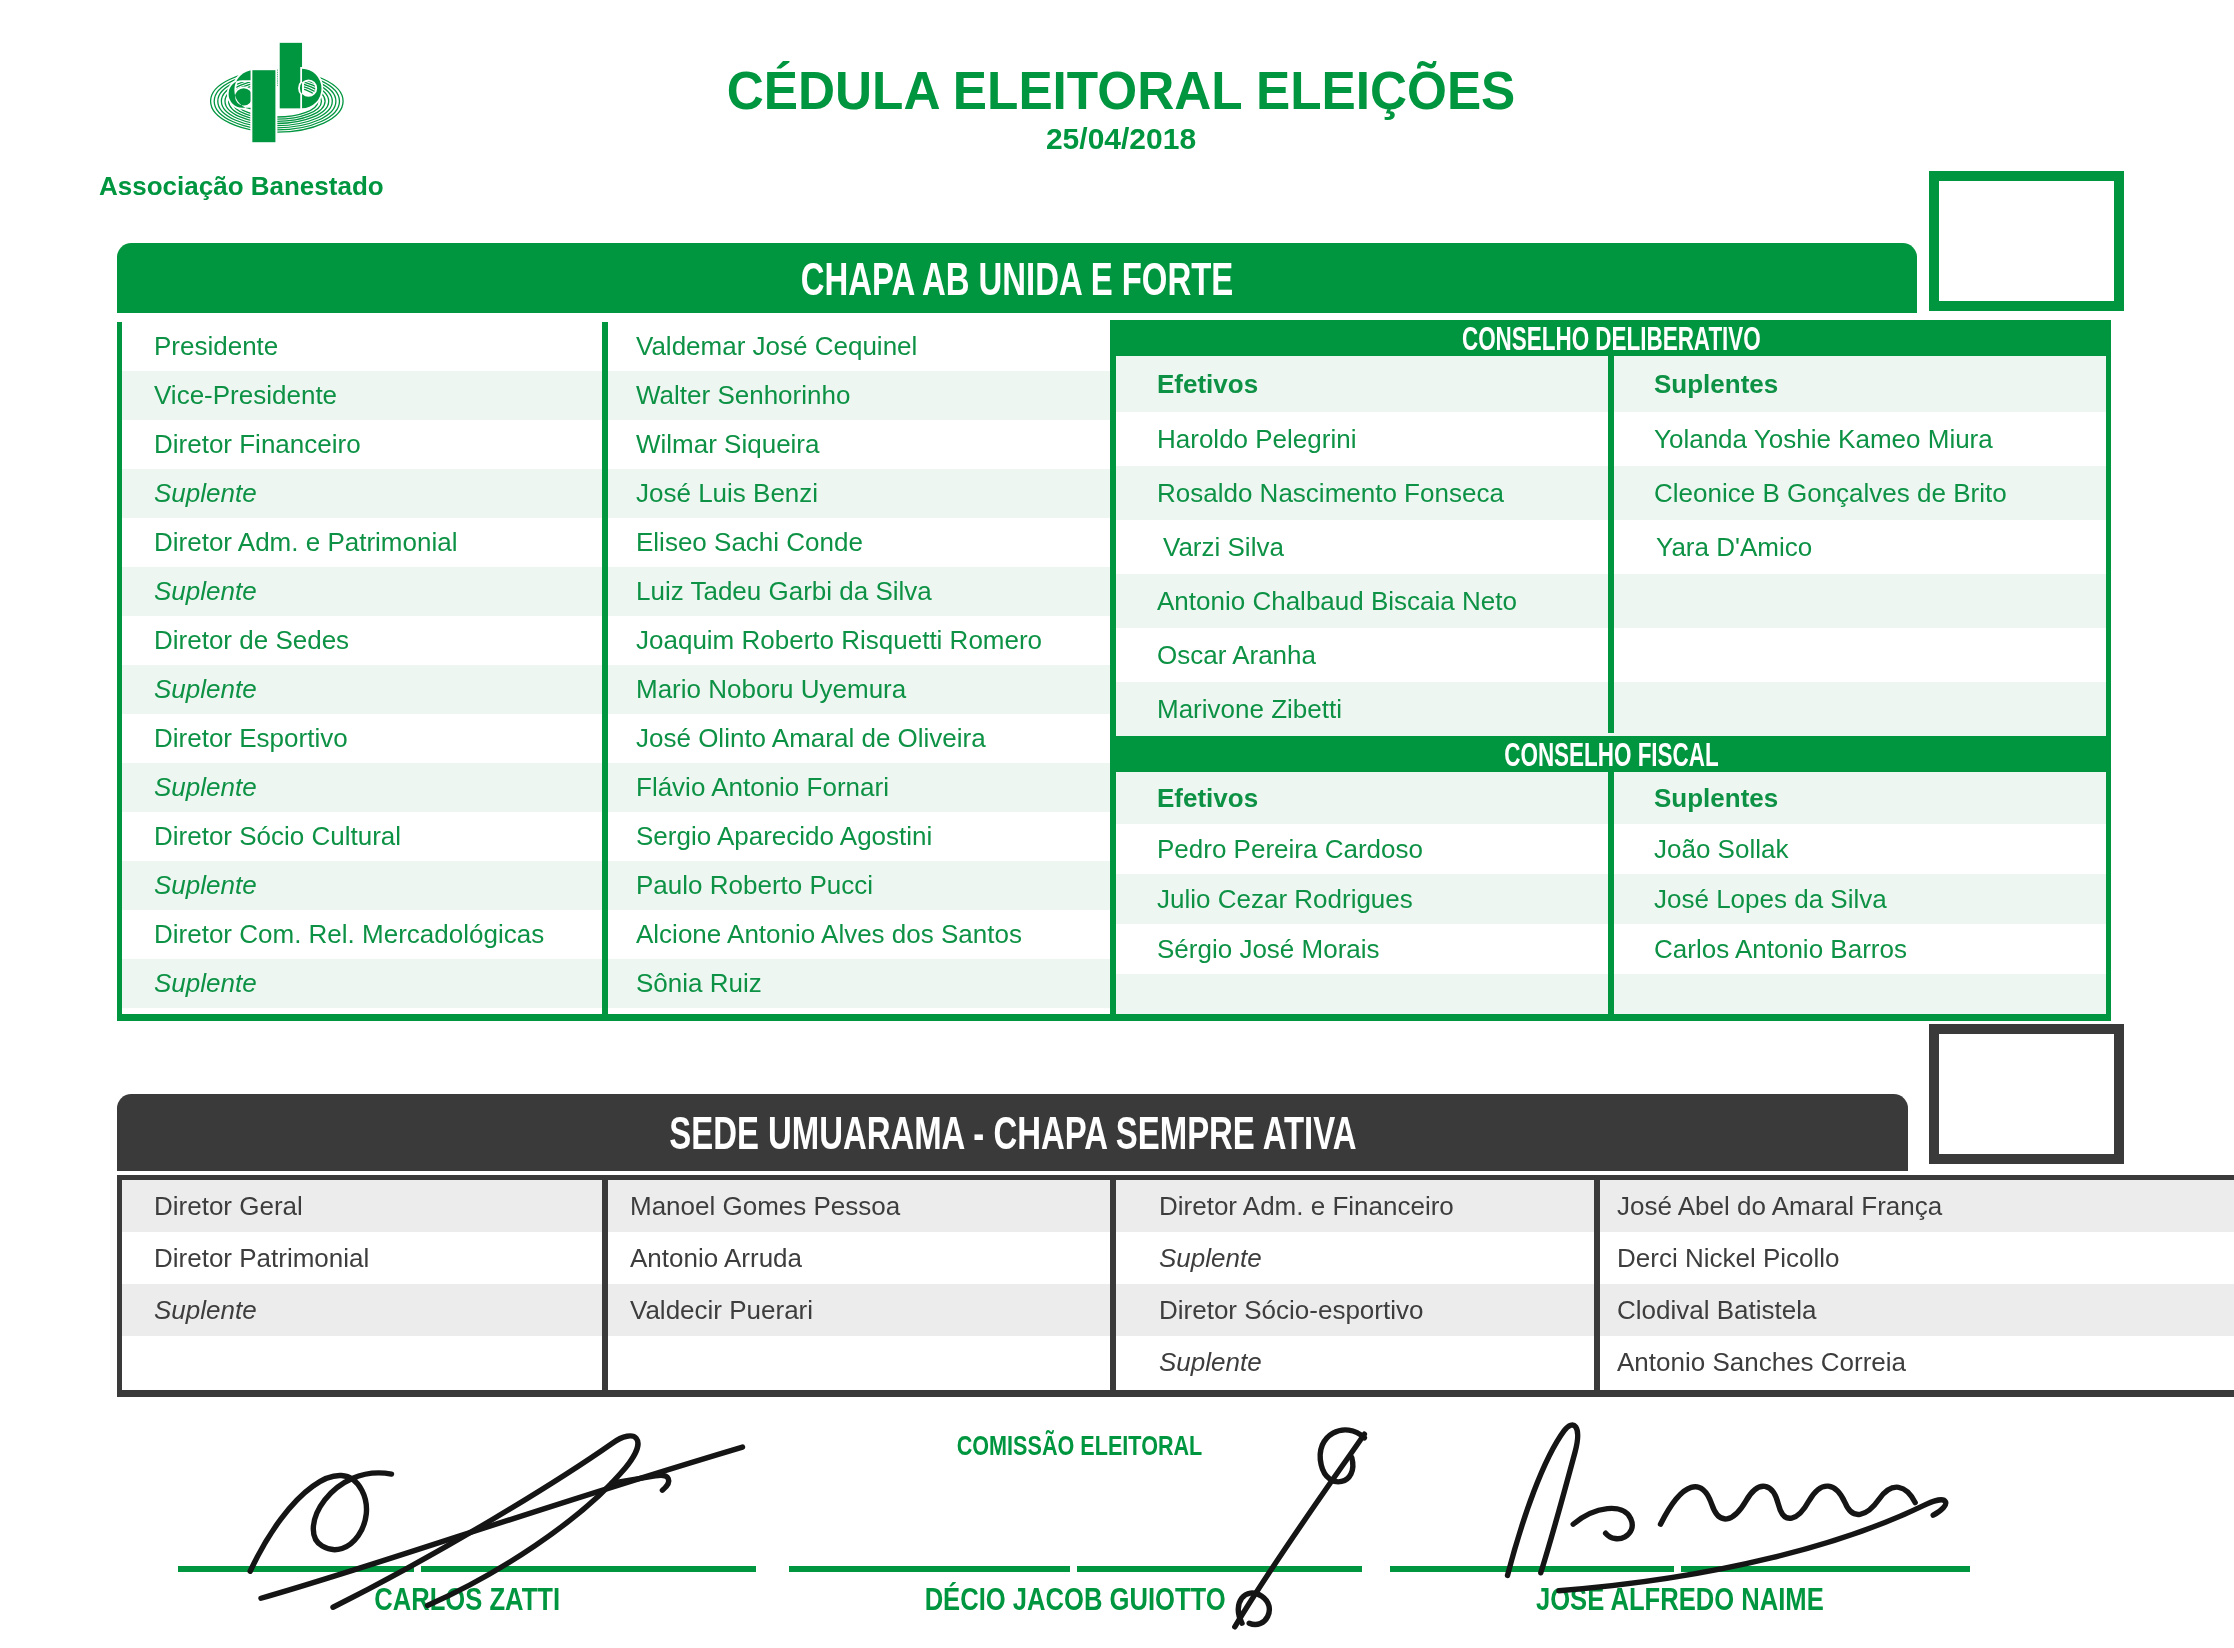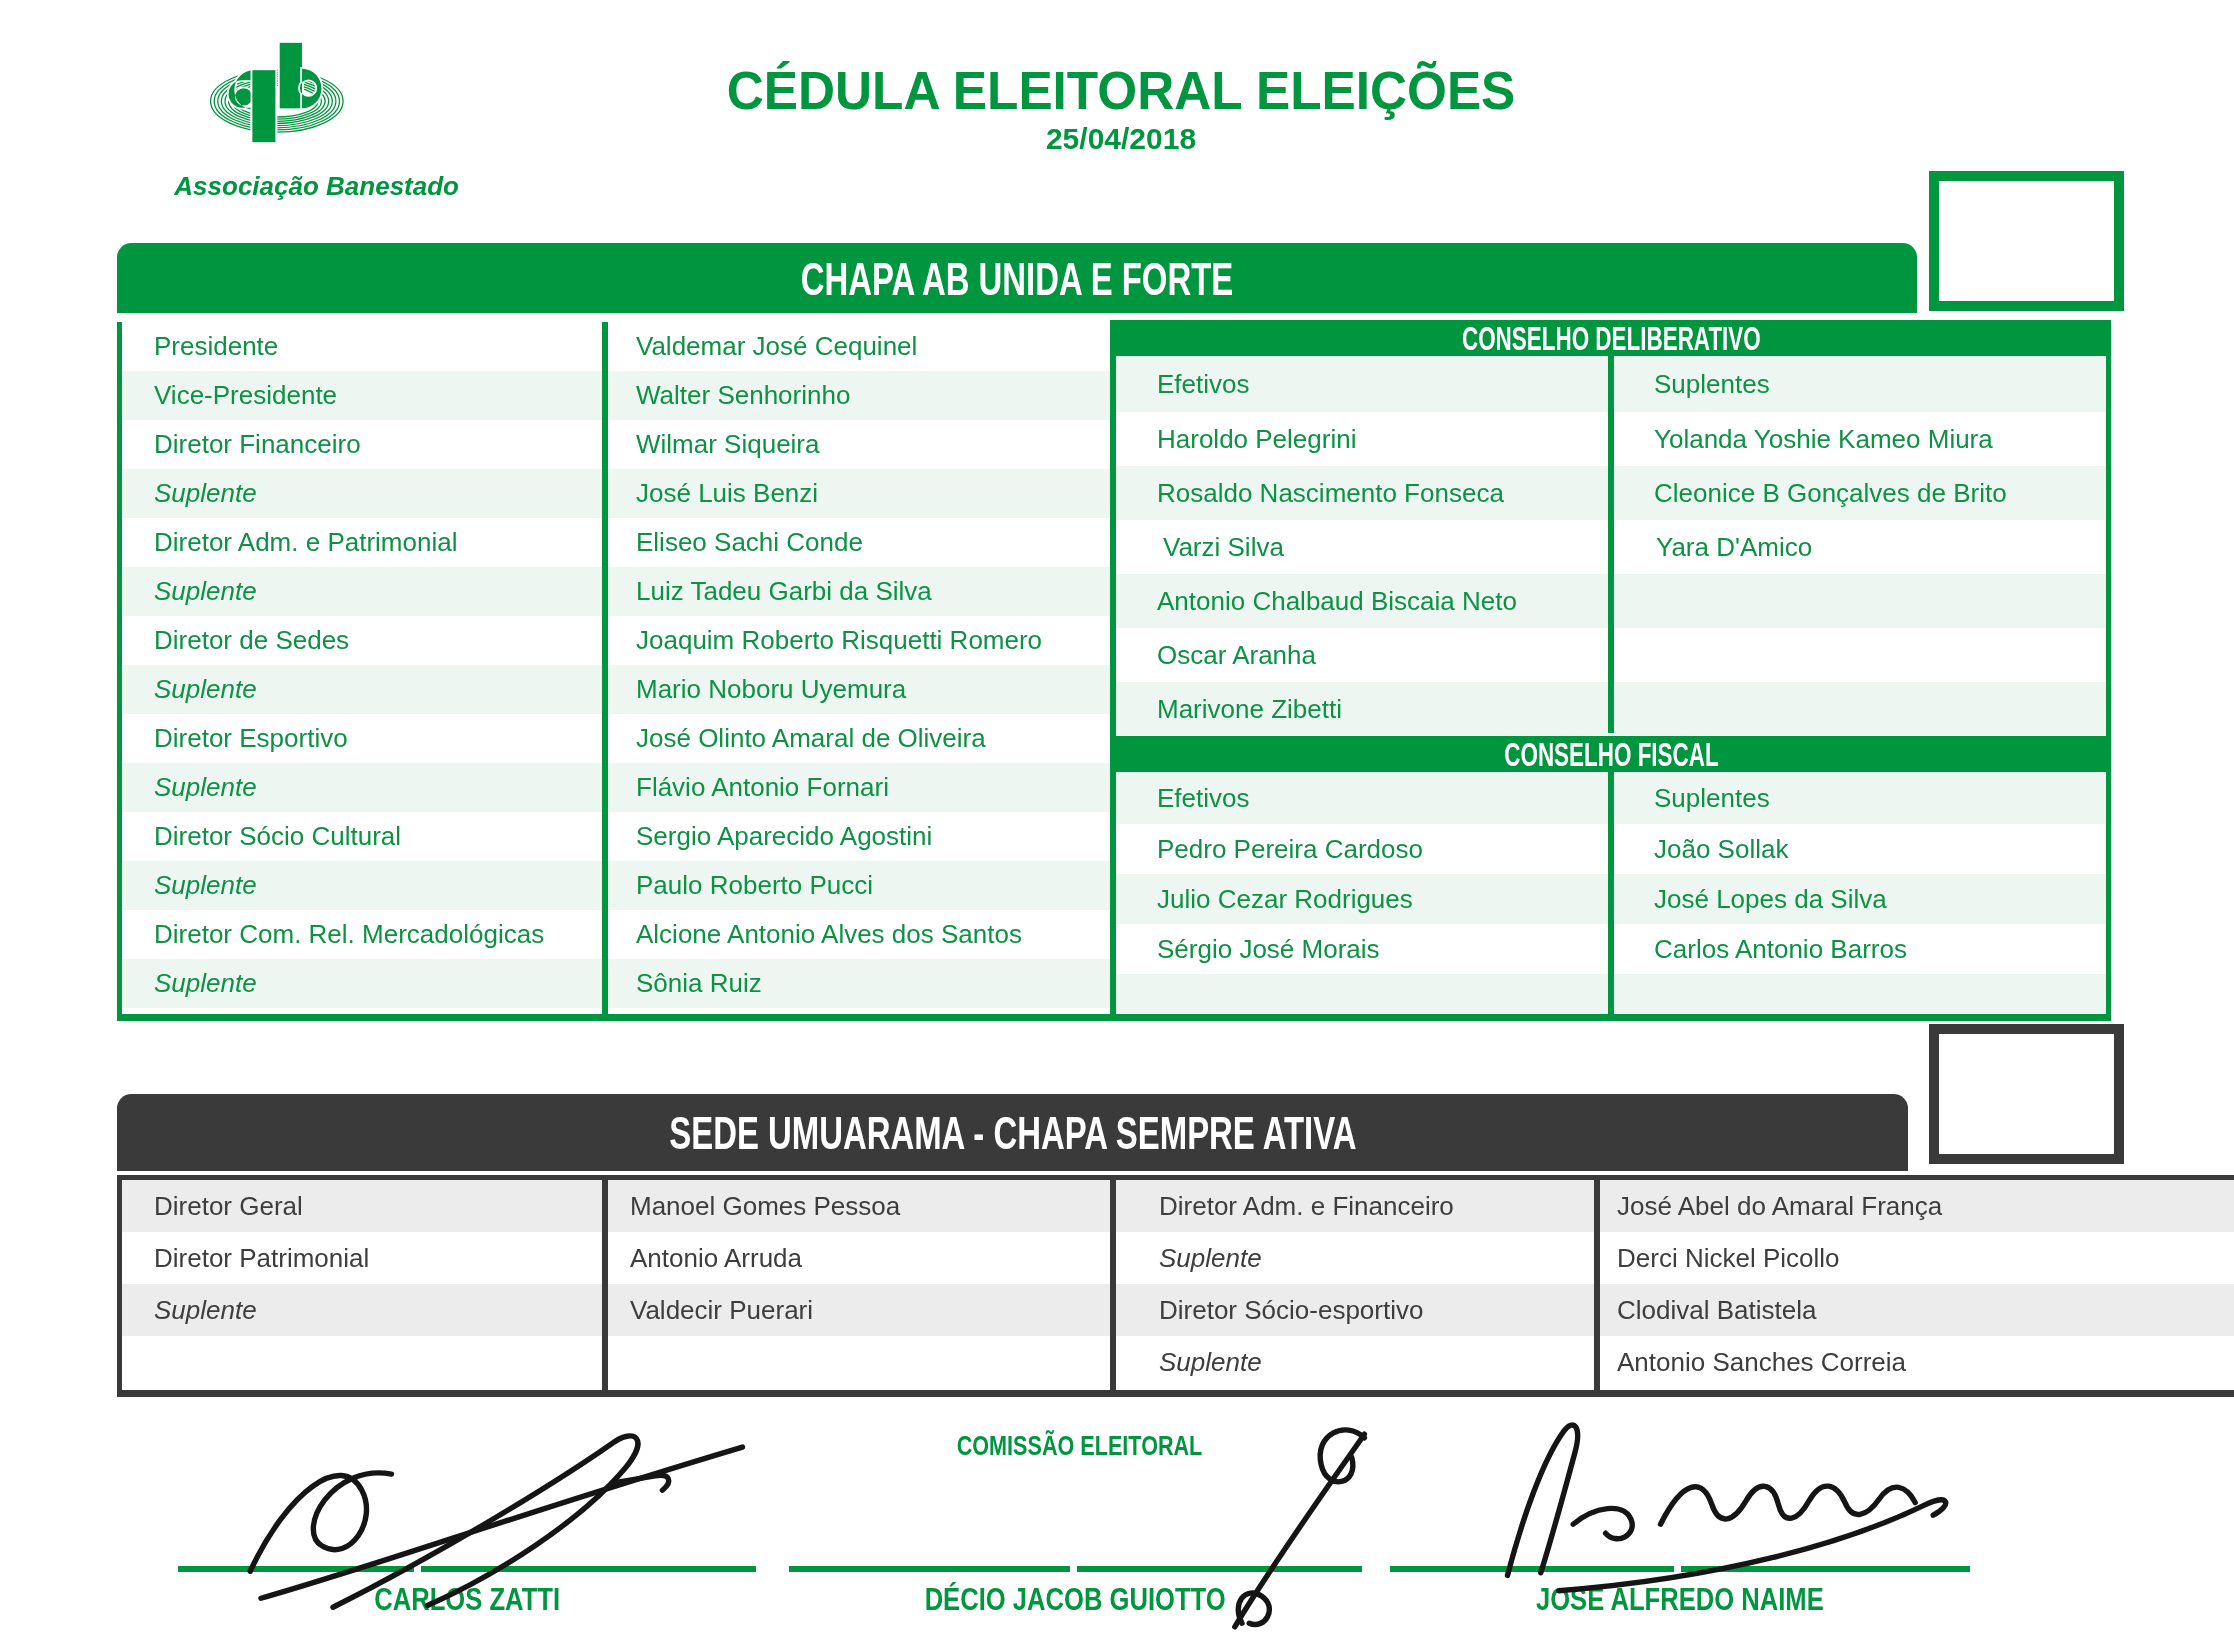--- a/index.html
+++ b/index.html
@@ -10,21 +10,21 @@
   *{margin:0;padding:0;box-sizing:border-box;}
   body{background:#fff;font-family:"Liberation Sans","DejaVu Sans",sans-serif;}
   .page{position:relative;width:2234px;height:1649px;background:#fff;overflow:hidden;}
 
   .abs{position:absolute;}
   .cond{display:inline-block;transform:scaleX(0.70);transform-origin:center;white-space:nowrap;}
   .cond95{display:inline-block;transform:scaleX(0.95);transform-origin:center;white-space:nowrap;}
   .cond80{display:inline-block;transform:scaleX(0.80);transform-origin:center;white-space:nowrap;}
 
   
-  .org-name{left:99px;top:171px;width:360px;text-align:right;font-size:26px;font-weight:bold;color:var(--green);font-style:italic;}
+  .org-name{left:99px;top:171px;width:360px;text-align:left;font-size:26px;font-weight:bold;color:var(--green);}
   .main-title{left:671px;top:59px;width:900px;text-align:center;font-size:54px;font-weight:bold;color:var(--green);letter-spacing:0;}
   .main-date{left:671px;top:122px;width:900px;text-align:center;font-size:30px;font-weight:600;color:var(--green);}
 
   
   .votebox{width:195px;height:140px;background:#fff;}
   #vote1{left:1929px;top:171px;border:10px solid var(--green);}
   #vote2{left:1929px;top:1024px;border:10px solid var(--dark);}
 
   
   .bar{display:flex;align-items:center;justify-content:center;color:#fff;font-weight:bold;}
@@ -47,21 +47,21 @@
   .cbar .cond{transform:scaleX(0.66);}
   .crow{display:flex;height:54px;}
   .crow.head{height:56px;}
   .crow.lg{background:var(--light-green-row);}
   .frow{display:flex;height:50px;}
   .frow.head{height:52px;}
   .frow.tail{height:45px;}
   .frow.lg{background:var(--light-green-row);}
   .ce{width:491px;padding-left:41px;}
   .cs{flex:1;padding-left:47px;}
-  .headlbl{font-weight:normal;}
+  .headlbl{font-weight:bold;}
   #c-div-a{left:1608px;top:356px;width:6.3px;height:377px;background:var(--green);}
   #c-div-b{left:1608px;top:769px;width:6.3px;height:246px;background:var(--green);}
 
   
   #t2-bar{left:117px;top:1094px;width:1791px;height:77px;background:var(--dark);border-radius:14.4px 14.4px 0 0;font-size:47px;}
   #t2-body{left:117px;top:1175px;width:2215px;height:222px;border:5.4px solid var(--dark);border-bottom-width:7.2px;}
   .t2row{display:flex;height:52px;}
   .t2row.gg{background:var(--light-gray-row);}
   .t2row .cell{color:var(--text-dark);}
   .t2row .c1{width:480px;padding-left:32px;}

